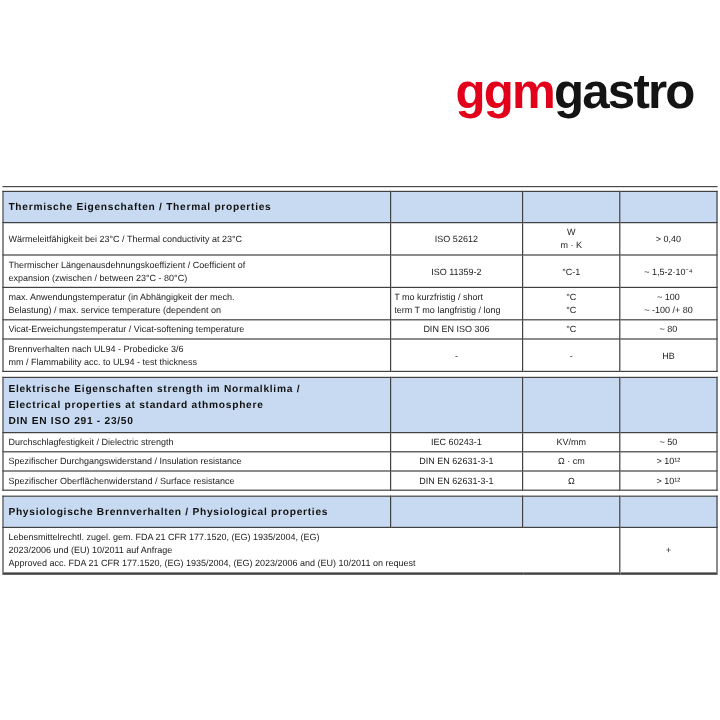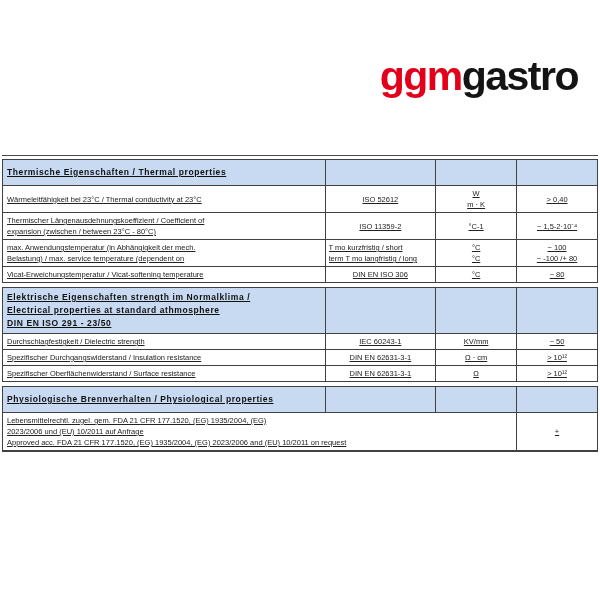--- a/index.html
+++ b/index.html
@@ -15,21 +15,21 @@
   .top-rule { position:absolute; left:2px; width:596px; top:155px; border-top:1px solid #4a4a4a; }
   
   .table-wrap { position:absolute; left:2px; top:159px; width:596px; }
   table.props { border-collapse:collapse; width:100%; table-layout:fixed; margin-top:4px; }
   table.props:first-of-type { margin-top:0; }
   table.props:last-of-type tr:last-child td { border-bottom-width:2px; }
   col.c-desc { width:54.2%; } col.c-std { width:18.6%; }
   col.c-unit { width:13.6%; } col.c-val { width:13.6%; }
   td {
     border:1px solid #414141; font-size:7.5px; line-height:11px;
-    padding:2px 3px; vertical-align:middle; color:#222222;text-decoration:underline;
+    padding:2px 3px; vertical-align:middle; color:#222222;
   }
   td.desc { text-align:left; padding-left:4px; }
   td.ctr  { text-align:center; }
   td .ln { white-space:nowrap; overflow:hidden; }
   td.cell-left .ln { text-align:left; }
   tr.sec-header td {
     background:#c7daf1; font-weight:bold; font-size:8.5px;
     letter-spacing:0.6px; color:#111111;
   }
   td.sec-title { padding:6px 4px; line-height:13px; }
@@ -116,20 +116,35 @@
               <div class="ln">Vicat-Erweichungstemperatur /  Vicat-softening temperature</div>
             </td>
             <td class="ctr">
               <div class="ln">DIN EN ISO 306</div>
             </td>
             <td class="ctr">
               <div class="ln">°C</div>
             </td>
             <td class="ctr">
               <div class="ln">~ 80</div>
+            </td>
+          </tr>
+          <tr>
+            <td class="desc">
+              <div class="ln">Brennverhalten nach UL94 - Probedicke 3/6</div>
+              <div class="ln">mm / Flammability acc. to UL94 - test thickness</div>
+            </td>
+            <td class="ctr">
+              <div class="ln">-</div>
+            </td>
+            <td class="ctr">
+              <div class="ln">-</div>
+            </td>
+            <td class="ctr">
+              <div class="ln">HB</div>
             </td>
           </tr>
         </tbody>
       </table>
       <table class="props">
         <colgroup>
           <col class="c-desc">
           <col class="c-std">
           <col class="c-unit">
           <col class="c-val">

